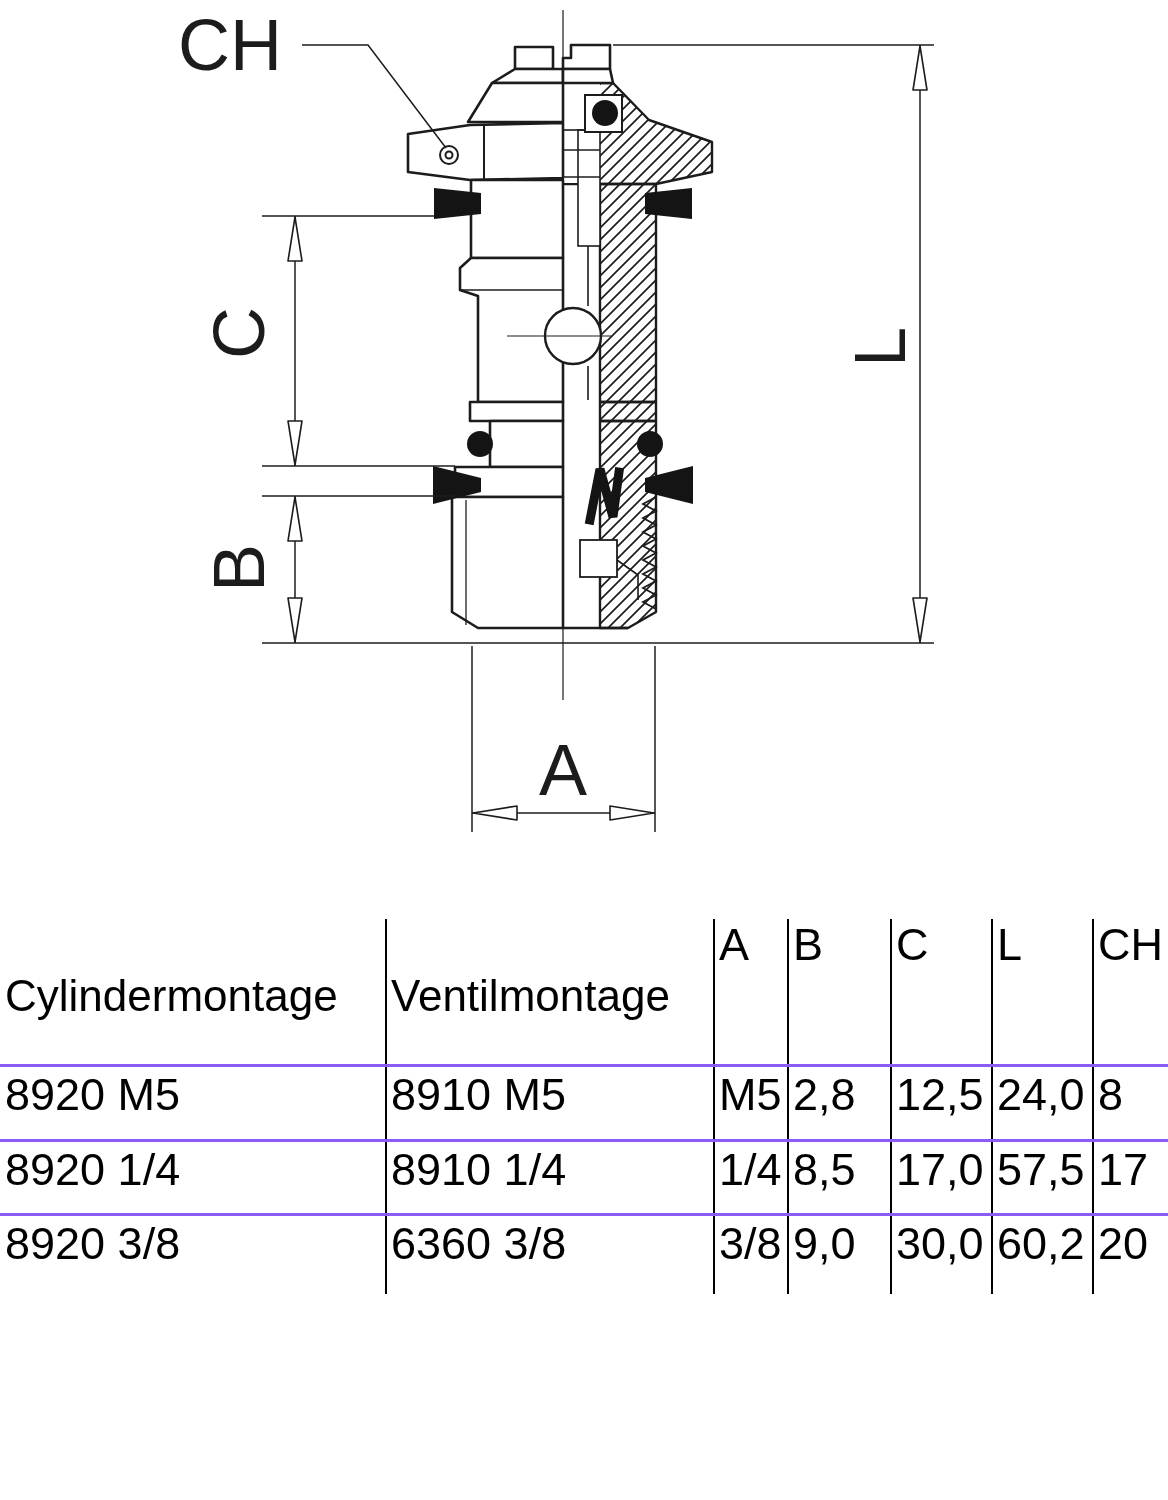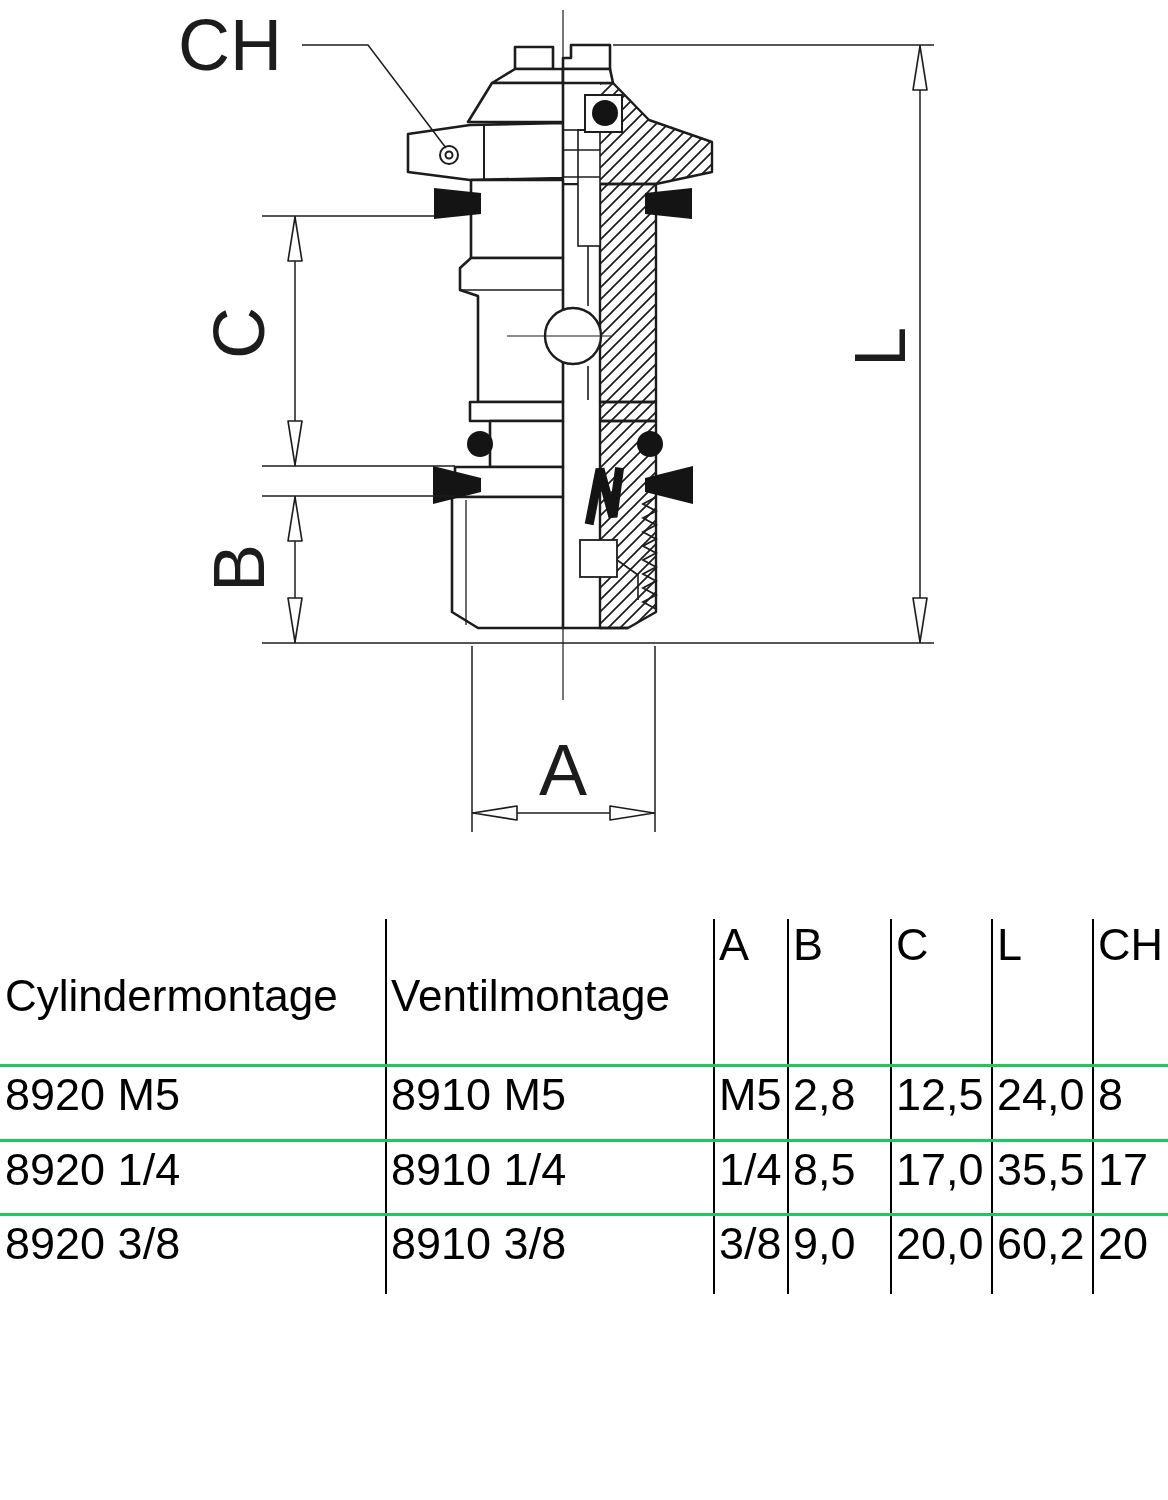--- a/index.html
+++ b/index.html
@@ -2,21 +2,21 @@
 <html><head>
 <meta charset="utf-8">
 <style>
   html,body{margin:0;padding:0;background:#ffffff;}
   body{width:1168px;height:1500px;position:relative;font-family:"Liberation Sans",sans-serif;overflow:hidden;}
   #drawing{position:absolute;left:0;top:0;}
   .dimlabel{font-family:"Liberation Sans",sans-serif;font-size:72px;fill:#1c1c1c;}
   #spec-table{position:absolute;left:0;top:919px;width:1168px;border-collapse:collapse;table-layout:fixed;color:#000;}
   #spec-table td{margin:0;padding:0 0 0 5px;line-height:1.05;overflow:hidden;white-space:nowrap;}
   #spec-table td.vline{border-left:2px solid #000;padding-left:4px;}
-  #spec-table tr.drow td{border-top:3px solid #22c55e;vertical-align:top;padding-top:4px;font-size:45px;}
+  #spec-table tr.drow td{border-top:3px solid #8b5cf6;vertical-align:top;padding-top:4px;font-size:45px;}
   #spec-table td.name-h{vertical-align:bottom;padding-bottom:44px;font-size:44px;font-weight:normal;}
   #spec-table td.dim-h{vertical-align:top;padding-top:2px;font-size:45px;}
 </style>
 </head>
 <body>
 
 <svg id="drawing" width="1168" height="890" viewBox="0 0 1168 890">
   <defs>
     <pattern id="hatch" patternUnits="userSpaceOnUse" width="12" height="12">
       <path d="M-3,15 L15,-3 M-3,3 L3,-3 M9,15 L15,9" stroke="#1c1c1c" stroke-width="1.7" fill="none"></path>
@@ -141,26 +141,26 @@
     <td class="vline">12,5</td>
     <td class="vline">24,0</td>
     <td class="vline">8</td>
   </tr>
   <tr class="drow" style="height:74px">
     <td>8920 1/4</td>
     <td class="vline">8910 1/4</td>
     <td class="vline">1/4</td>
     <td class="vline">8,5</td>
     <td class="vline">17,0</td>
-    <td class="vline">35,5</td>
+    <td class="vline">57,5</td>
     <td class="vline">17</td>
   </tr>
   <tr class="drow" style="height:80px">
     <td>8920 3/8</td>
-    <td class="vline">8910 3/8</td>
+    <td class="vline">6360 3/8</td>
     <td class="vline">3/8</td>
     <td class="vline">9,0</td>
-    <td class="vline">20,0</td>
+    <td class="vline">30,0</td>
     <td class="vline">60,2</td>
     <td class="vline">20</td>
   </tr>
 </tbody>
   </table>
 
 </body></html>

